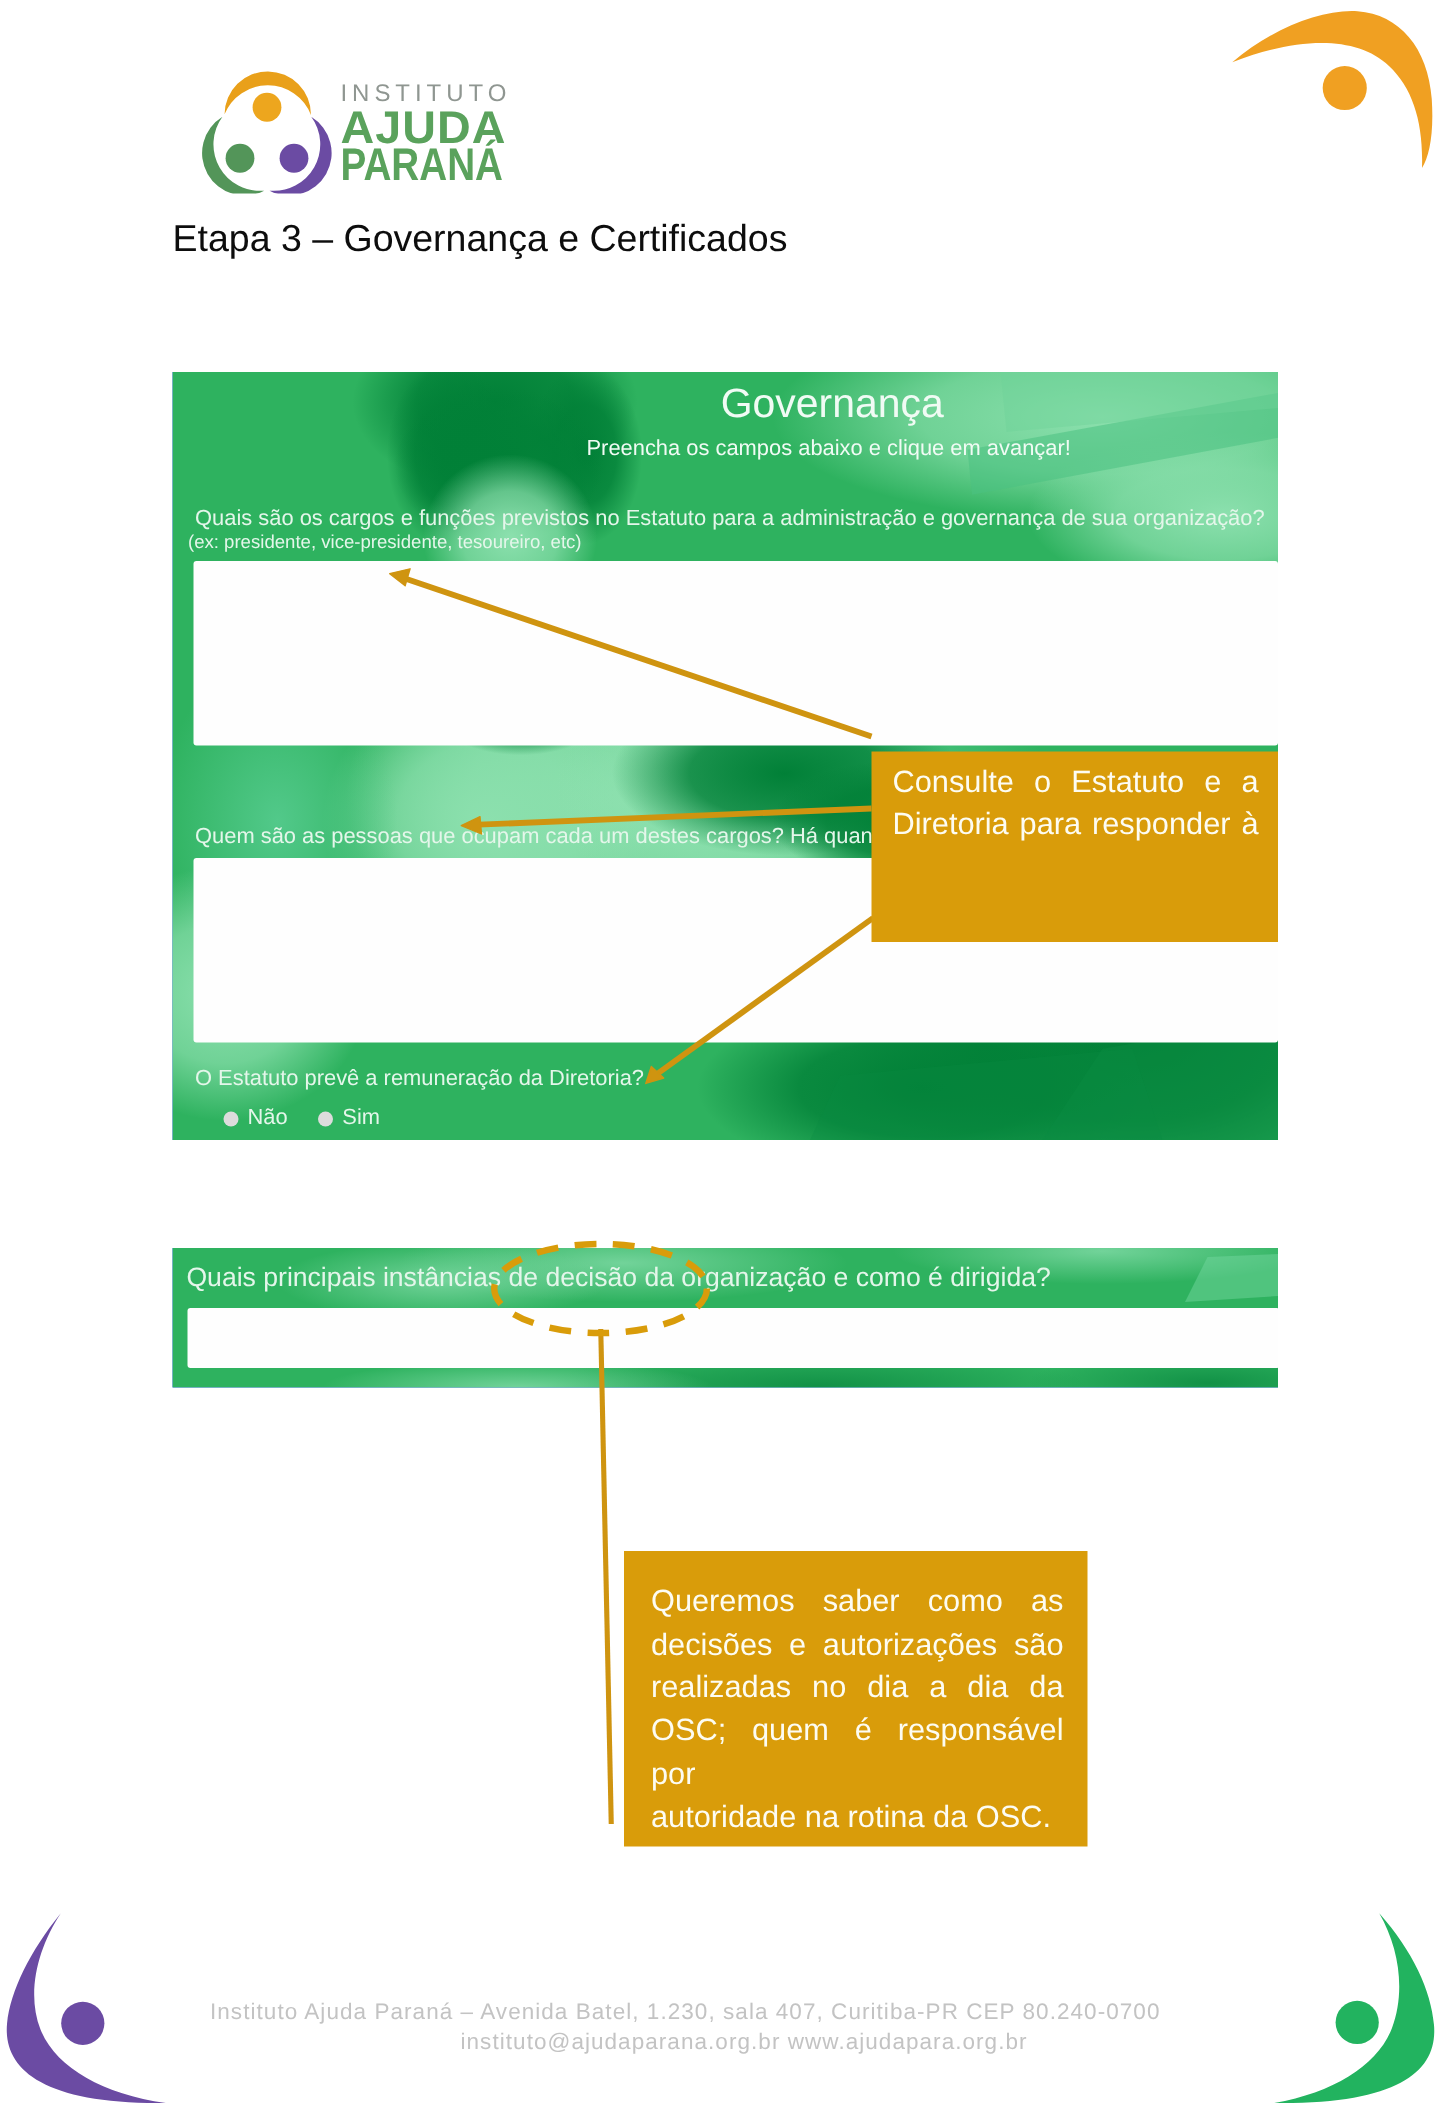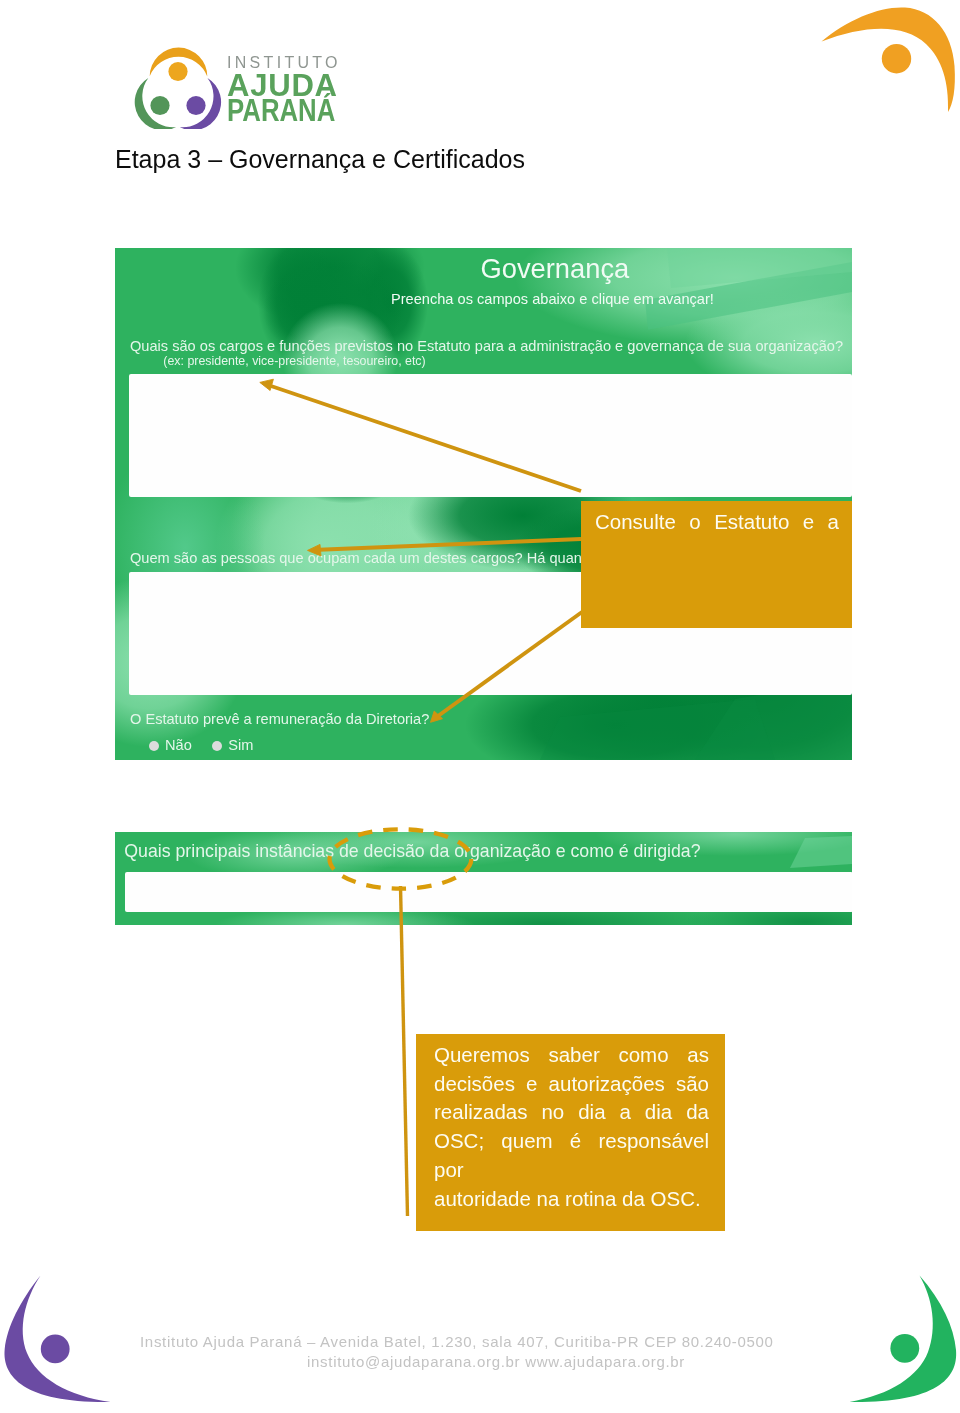--- a/index.html
+++ b/index.html
@@ -13,31 +13,31 @@
   #logo-instituto{position:absolute;left:0;top:5.2px;font-size:16px;letter-spacing:3.3px;color:#8f9691;}
   #logo-ajuda{position:absolute;left:0;top:19.5px;font-size:30.5px;font-weight:bold;letter-spacing:0.7px;color:#5aa25c;transform:scaleX(1.02);}
   #logo-parana{position:absolute;left:0;top:44.8px;font-size:30.5px;font-weight:bold;color:#5aa25c;transform:scaleX(0.845);}
   
   .shot{position:absolute;overflow:hidden;background:#0369a1;}
   #shot1{left:115px;top:247.5px;width:737px;height:512px;}
   #shot2{left:115px;top:831.5px;width:737px;height:93px;}
   .photo{position:absolute;left:0;top:0;width:100%;height:100%;}
   .ta{position:absolute;background:#fefefe;border-radius:2px;}
   .qtext{position:absolute;color:#e4f6ea;font-size:14.6px;white-space:nowrap;}
-  .hint{position:absolute;color:#e4f6ea;font-size:12.4px;white-space:nowrap;margin-left:38px;}
+  .hint{position:absolute;color:#e4f6ea;font-size:12.4px;white-space:nowrap;}
   #sh-title{position:absolute;color:#f0fbf4;font-size:27.3px;white-space:nowrap;}
   #sh-sub{position:absolute;color:#f0fbf4;font-size:14.6px;white-space:nowrap;}
   .radio{position:absolute;width:10px;height:10px;border-radius:50%;background:#dcdcdc;}
   .rlabel{position:absolute;color:#e4f6ea;font-size:14.6px;white-space:nowrap;}
   
   .callout{position:absolute;color:#fdfcf2;background:#d99c0a;box-sizing:border-box;margin-top:16px;}
   .cl{white-space:nowrap;}
   .cl.j{white-space:normal;text-align:justify;text-align-last:justify;}
   #callout1{left:581px;top:485px;width:271px;height:127px;font-size:20.5px;line-height:28px;padding:7px 13px 0 14px;}
-  #callout2{left:416px;top:1018px;width:309px;height:197px;font-size:20.5px;line-height:28.7px;padding:7px 16px 0 18px;}
+  #callout2{left:416px;top:1018px;width:309px;height:197px;font-size:20.5px;line-height:28.7px;padding:20px 16px 0 18px;}
   
   #footer{left:0;top:1331px;width:960px;color:#c3c3c3;font-size:15px;letter-spacing:0.7px;line-height:21.5px;}
   #footer div{position:absolute;white-space:nowrap;}
   #footer-l1{left:140px;top:0px;}
   #footer-l2{left:307px;top:20px;}
   svg{display:block;}
 </style>
 </head>
 <body>
 
@@ -167,31 +167,32 @@
       <line x1="582" y1="612" x2="438" y2="716"></line>
       <path d="M 430.5 722.3 L 434.2 711 L 442.5 718.7 Z" stroke-width="0.9" stroke-linejoin="round"></path>
     </g>
     <line x1="400.5" y1="886" x2="407.5" y2="1216" stroke-width="3.4"></line>
   </g>
   <ellipse cx="400.4" cy="859" rx="70.9" ry="29.7" fill="none" stroke="#d99c0a" stroke-width="4.3" stroke-dasharray="14.5 11"></ellipse>
 </svg>
 
 <div class="callout" id="callout1">
   <div class="cl j">Consulte o Estatuto e a</div>
+  <div class="cl j">Diretoria para responder à</div>
 </div>
 <div class="callout" id="callout2">
   <div class="cl j">Queremos saber como as</div>
   <div class="cl j">decisões e autorizações são</div>
   <div class="cl j">realizadas no dia a dia da</div>
   <div class="cl j">OSC; quem é responsável por</div>
   <div class="cl">autoridade na rotina da OSC.</div>
 </div>
 
 <div class="abs" id="footer">
-  <div id="footer-l1">Instituto Ajuda Paraná – Avenida Batel, 1.230, sala 407, Curitiba-PR CEP 80.240-0500</div>
+  <div id="footer-l1">Instituto Ajuda Paraná – Avenida Batel, 1.230, sala 407, Curitiba-PR CEP 80.240-0700</div>
   <div id="footer-l2">instituto@ajudaparana.org.br www.ajudapara.org.br</div>
 </div>
 
 <svg class="abs" style="left:0px;top:1274px" width="114" height="139" viewBox="0 0 114 139">
   <path d="M40.5 1.5 C20 27 7 53 4.7 75 C2 104 26 129 110.5 128 C68 122 37 104 27 79 C17.5 55 25 25 40.5 1.5 Z" fill="#6b4ba3"></path>
   <circle cx="55.2" cy="74.9" r="14.4" fill="#6b4ba3"></circle>
 </svg>
 
 <svg class="abs" style="left:846px;top:1274px" width="114" height="139" viewBox="0 0 114 139">
   <path d="M73.5 1.5 C96 27 108 53 110 76 C112.5 106 88 129 3.5 128 C44 121 73 102 82 78 C91 54 87 25 73.5 1.5 Z" fill="#22b35f"></path>

